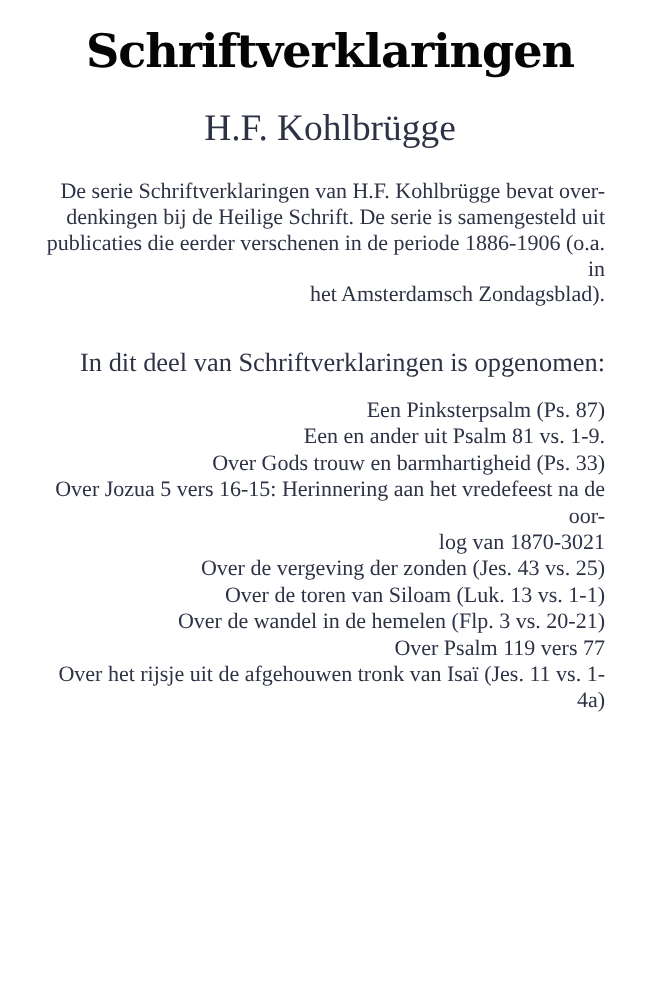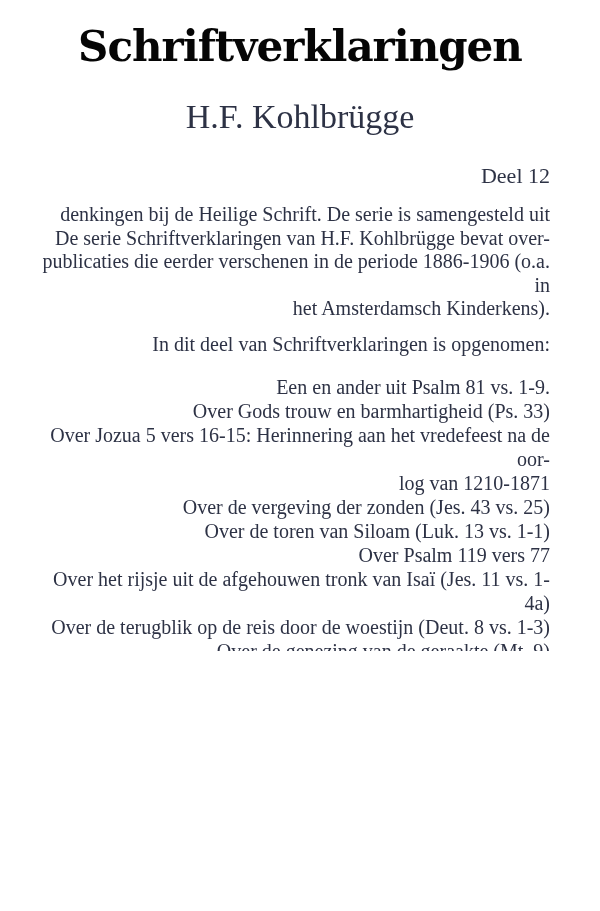--- a/index.html
+++ b/index.html
@@ -37,21 +37,21 @@
     text-align: center;
     font-size: 34px;
   }
   .content {
     position: absolute;
     left: 30px; right: 50px; top: 163px;
     text-align: right;
   }
   .volume { font-size: 22px; margin-bottom: 14px; }
   .description { font-size: 20px; line-height: 23.5px; }
-  .intro { font-size: 20px; line-height: 23.5px; margin-top: 12px; text-align: right; }
+  .intro { font-size: 24px; line-height: 23.5px; margin-top: 38px; text-align: right; }
   .contents { font-size: 20px; line-height: 24px; margin-top: 19px; }
   .barcode {
     position: absolute;
     left: 374px; top: 714px;
     width: 170px; height: 140px;
     background: #a3a3a3;
   }
   .isbn {
     position: absolute;
     left: 8px; top: 0; width: 157px;
@@ -92,35 +92,36 @@
 </head>
 <body>
 
 <div class="page">
 
   <div class="title">Schriftverklaringen</div>
 
   <div class="author">H.F. Kohlbrügge</div>
 
   <div class="content">
-    <div class="volume">Deel 12</div>
     <div class="description">
+        <div>De serie Schriftverklaringen van H.F. Kohlbrügge bevat over-</div>
         <div>denkingen bij de Heilige Schrift. De serie is samengesteld uit</div>
-        <div>De serie Schriftverklaringen van H.F. Kohlbrügge bevat over-</div>
         <div>publicaties die eerder verschenen in de periode 1886-1906 (o.a. in</div>
-        <div>het Amsterdamsch Kinderkens).</div>
+        <div>het Amsterdamsch Zondagsblad).</div>
       </div>
     <div class="intro">In dit deel van Schriftverklaringen is opgenomen:</div>
     <div class="contents">
+        <div>Een Pinksterpsalm (Ps. 87)</div>
         <div>Een en ander uit Psalm 81 vs. 1-9.</div>
         <div>Over Gods trouw en barmhartigheid (Ps. 33)</div>
         <div>Over Jozua 5 vers 16-15: Herinnering aan het vredefeest na de oor-</div>
-        <div>log van 1210-1871</div>
+        <div>log van 1870-3021</div>
         <div>Over de vergeving der zonden (Jes. 43 vs. 25)</div>
         <div>Over de toren van Siloam (Luk. 13 vs. 1-1)</div>
+        <div>Over de wandel in de hemelen (Flp. 3 vs. 20-21)</div>
         <div>Over Psalm 119 vers 77</div>
         <div>Over het rijsje uit de afgehouwen tronk van Isaï (Jes. 11 vs. 1-4a)</div>
         <div>Over de terugblik op de reis door de woestijn (Deut. 8 vs. 1-3)</div>
         <div>Over de genezing van de geraakte (Mt. 9)</div>
       </div>
   </div>
 
   <div class="barcode">
     <div class="isbn">ISBN 978-90-5719-429-0</div>
     <svg id="barcode-svg" width="146" height="113" shape-rendering="crispEdges" fill="#111111">

